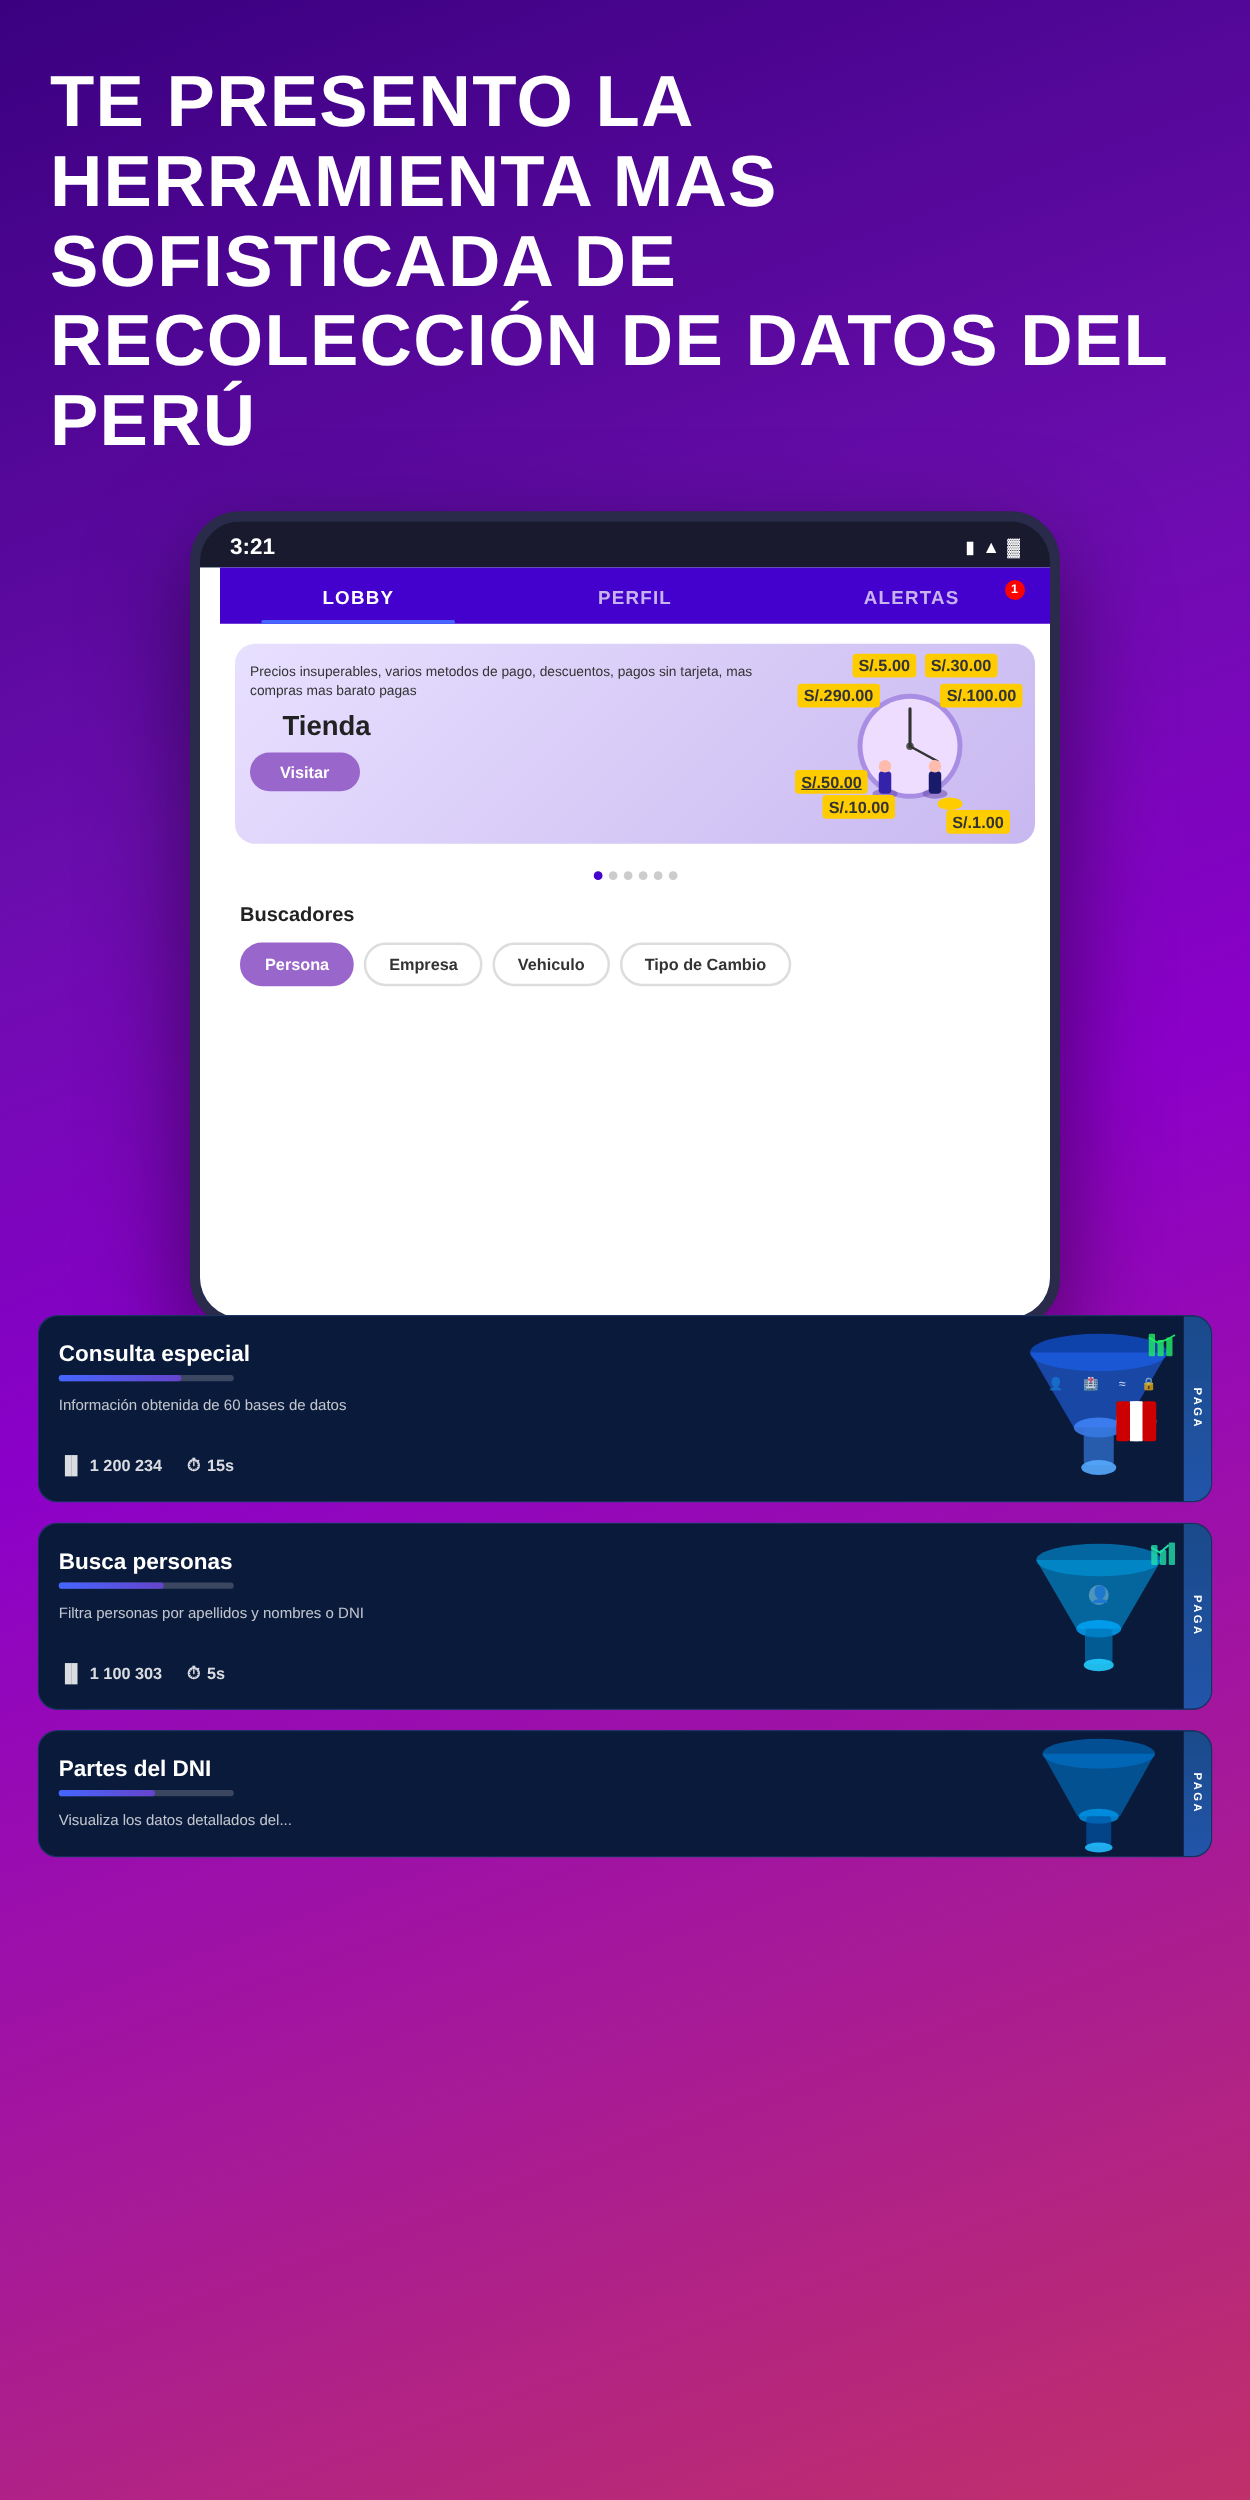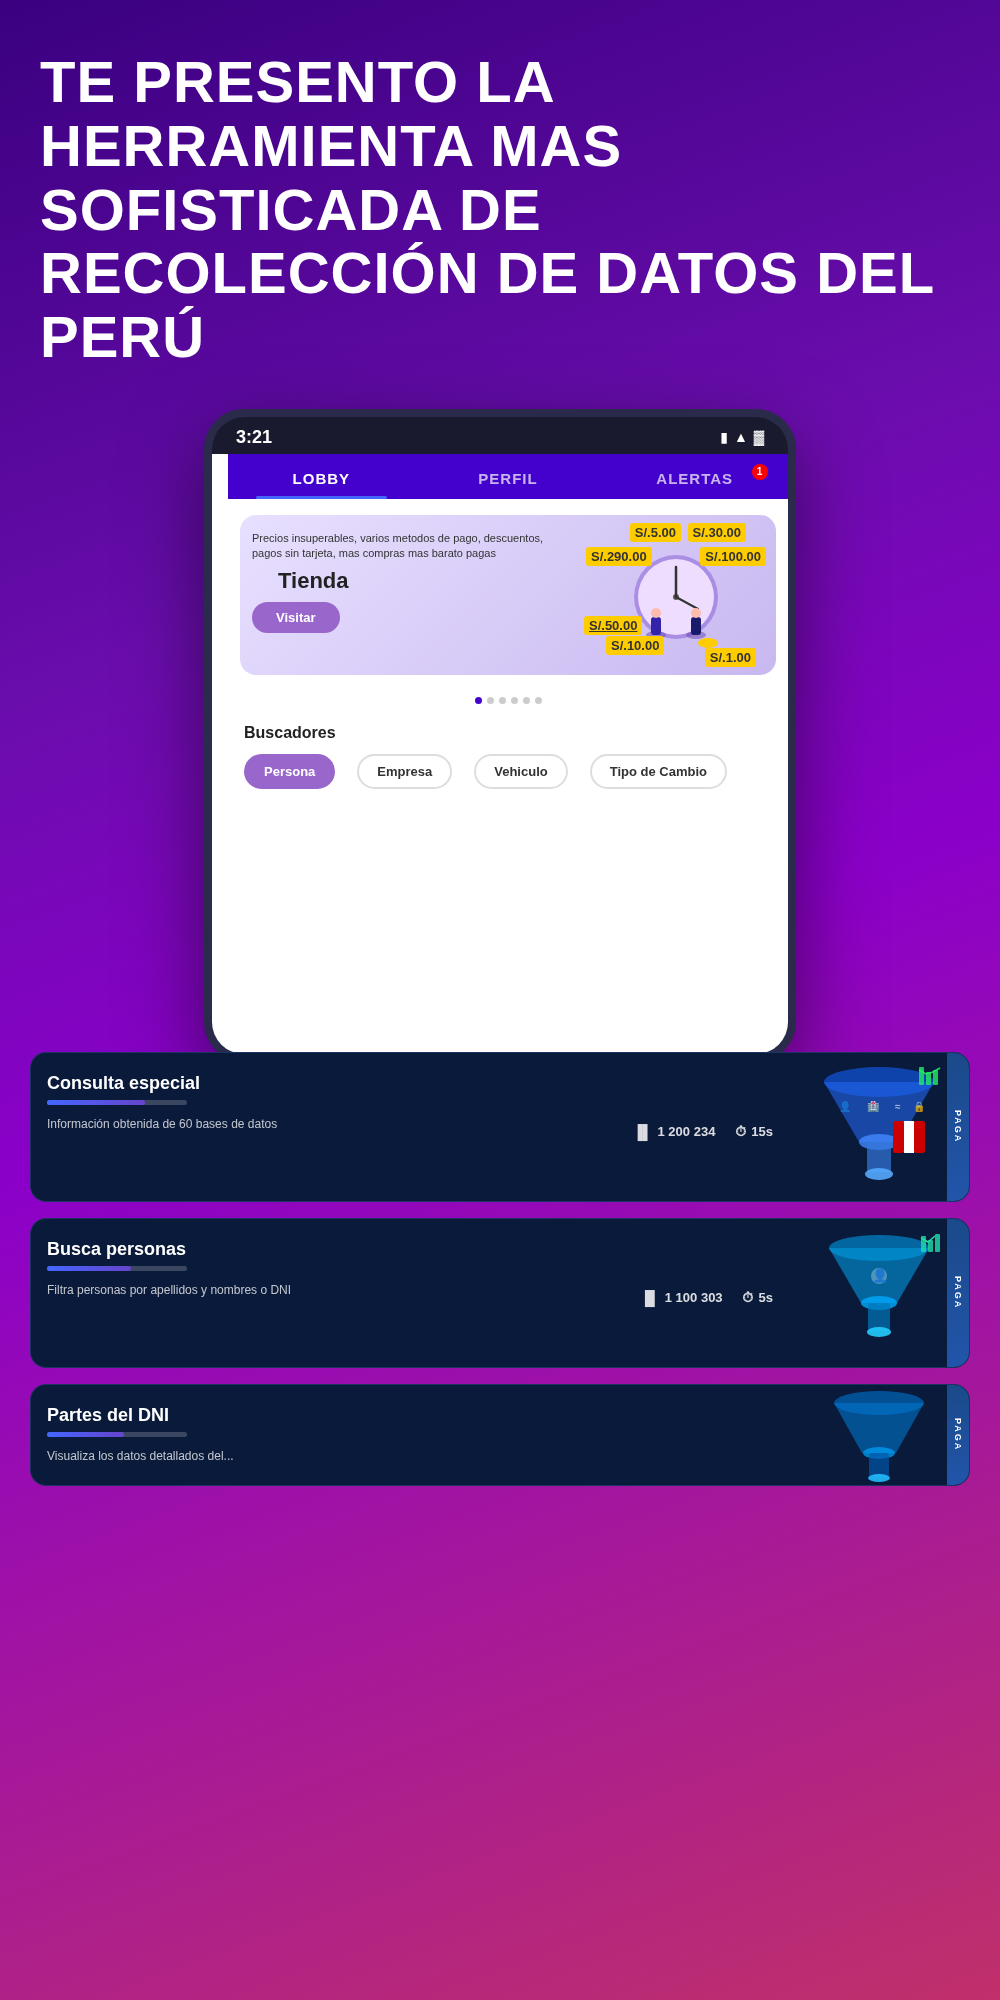--- a/index.html
+++ b/index.html
@@ -25,21 +25,21 @@
     }
 
     
     .phone-section {
       display: flex;
       justify-content: center;
       padding: 20px 0 0 0;
       position: relative;
     }
     .phone-mockup {
-      width: 592px;
+      width: 696px;
       background: #0c4a6e;
       border-radius: 40px;
       border: 8px solid #2a2a4a;
       box-shadow: 0 30px 80px rgba(0,0,0,0.5), inset 0 0 0 2px #444;
       overflow: hidden;
       position: relative;
     }
     .phone-top-bar {
       background: #1a1a2e;
       display: flex;
@@ -188,21 +188,21 @@
       background: white;
     }
     .search-title {
       font-size: 16px;
       font-weight: 700;
       color: #222;
       margin-bottom: 12px;
     }
     .search-filters {
       display: flex;
-      gap: 22px;
+      gap: 8px;
       flex-wrap: wrap;
     }
     .filter-btn {
       padding: 8px 18px;
       border-radius: 20px;
       font-size: 13px;
       font-weight: 600;
       cursor: pointer;
       border: 2px solid #ddd;
       background: white;
@@ -230,21 +230,21 @@
       display: flex;
       align-items: stretch;
       min-height: 150px;
       position: relative;
       border: 1px solid rgba(100,150,255,0.2);
     }
     .info-card-left {
       flex: 1;
       padding: 20px 16px;
       display: flex;
-      flex-direction: row;
+      flex-direction: column;
       justify-content: space-between;
     }
     .info-card-title {
       font-size: 18px;
       font-weight: 800;
       color: white;
       margin-bottom: 6px;
     }
     .info-card-progress {
       width: 140px;

